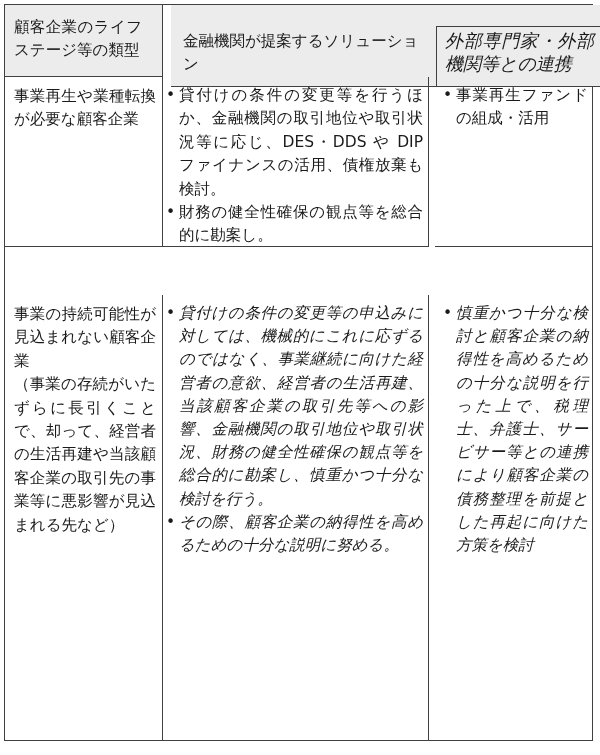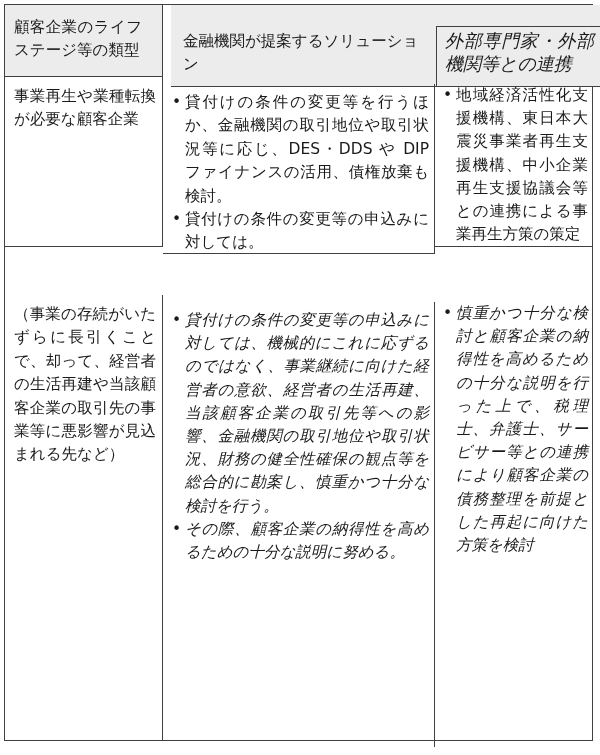--- a/index.html
+++ b/index.html
@@ -14,21 +14,21 @@
   .table{
     position:absolute;left:4px;top:4px;width:589px;height:737px;
     border:1px solid var(--border);background:var(--bg);
   }
   .cell{
     position:absolute;color:var(--text);font-size:15.5px;line-height:23.4px;
     text-align:justify;text-justify:inter-character;overflow:hidden;
   }
   
   .c1{left:0;width:158px;border-right:1px solid var(--border);}
-  .c2{left:158px;width:272px;border-right:1px solid var(--border);margin-top:7px;}
+  .c2{left:152px;width:272px;border-right:1px solid var(--border);}
   .c3{left:430px;width:157px;}
   
   .header-stage{
     top:0;height:72px;background:var(--header-bg);
     border-bottom:1px solid var(--border);
     padding:11px 20px 0 9px;
   }
   .header-solutions{
     left:166px;width:429px;top:0;height:82px;background:var(--header-bg);
     border-bottom:1px solid var(--border);
@@ -68,28 +68,28 @@
       <div class="coop-box">
         <span>外部専門家・外部機関等との連携</span>
       </div>
     </div>
 
     <div class="cell c1 r1 stage-cell">
         <div class="para">事業再生や業種転換が必要な顧客企業</div>
       </div>
     <div class="cell c2 r1 list-cell">
         <div class="bullet">貸付けの条件の変更等を行うほか、金融機関の取引地位や取引状況等に応じ、DES・DDS や DIP ファイナンスの活用、債権放棄も検討。</div>
-        <div class="bullet">貸付けの条件の変更等の申込みに対しては。</div>
+        <div class="bullet">財務の健全性確保の観点等を総合的に勘案し。</div>
       </div>
     <div class="cell c3 r1 list-cell">
-        <div class="bullet">地域経済活性化支援機構、東日本大震災事業者再生支援機構、中小企業再生支援協議会等との連携による事業再生方策の策定</div>
         <div class="bullet">事業再生ファンドの組成・活用</div>
       </div>
 
     <div class="cell c1 r2 stage-cell">
+        <div class="para">事業の持続可能性が見込まれない顧客企業</div>
         <div class="para">（事業の存続がいたずらに長引くことで、却って、経営者の生活再建や当該顧客企業の取引先の事業等に悪影響が見込まれる先など）</div>
       </div>
     <div class="cell c2 r2 list-cell">
         <div class="bullet">貸付けの条件の変更等の申込みに対しては、機械的にこれに応ずるのではなく、事業継続に向けた経営者の意欲、経営者の生活再建、当該顧客企業の取引先等への影響、金融機関の取引地位や取引状況、財務の健全性確保の観点等を総合的に勘案し、慎重かつ十分な検討を行う。</div>
         <div class="bullet">その際、顧客企業の納得性を高めるための十分な説明に努める。</div>
       </div>
     <div class="cell c3 r2 list-cell">
         <div class="bullet">慎重かつ十分な検討と顧客企業の納得性を高めるための十分な説明を行った上で、税理士、弁護士、サービサー等との連携により顧客企業の債務整理を前提とした再起に向けた方策を検討</div>
       </div>
 

